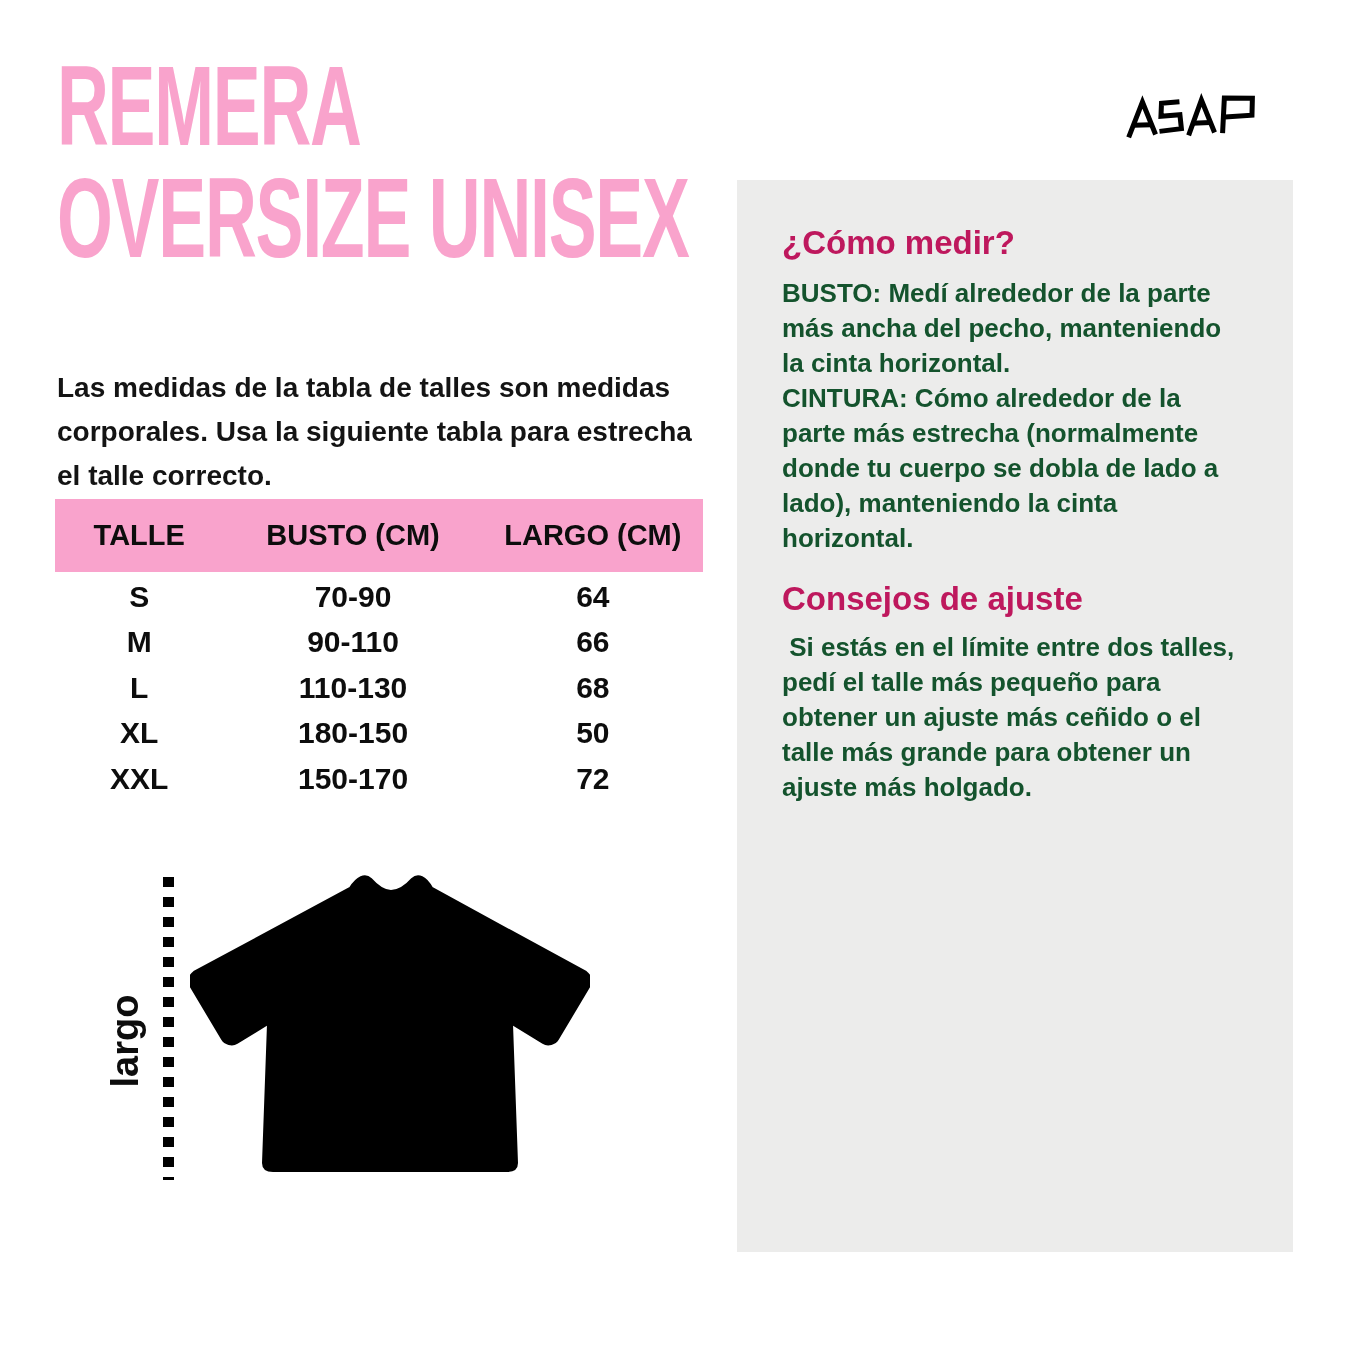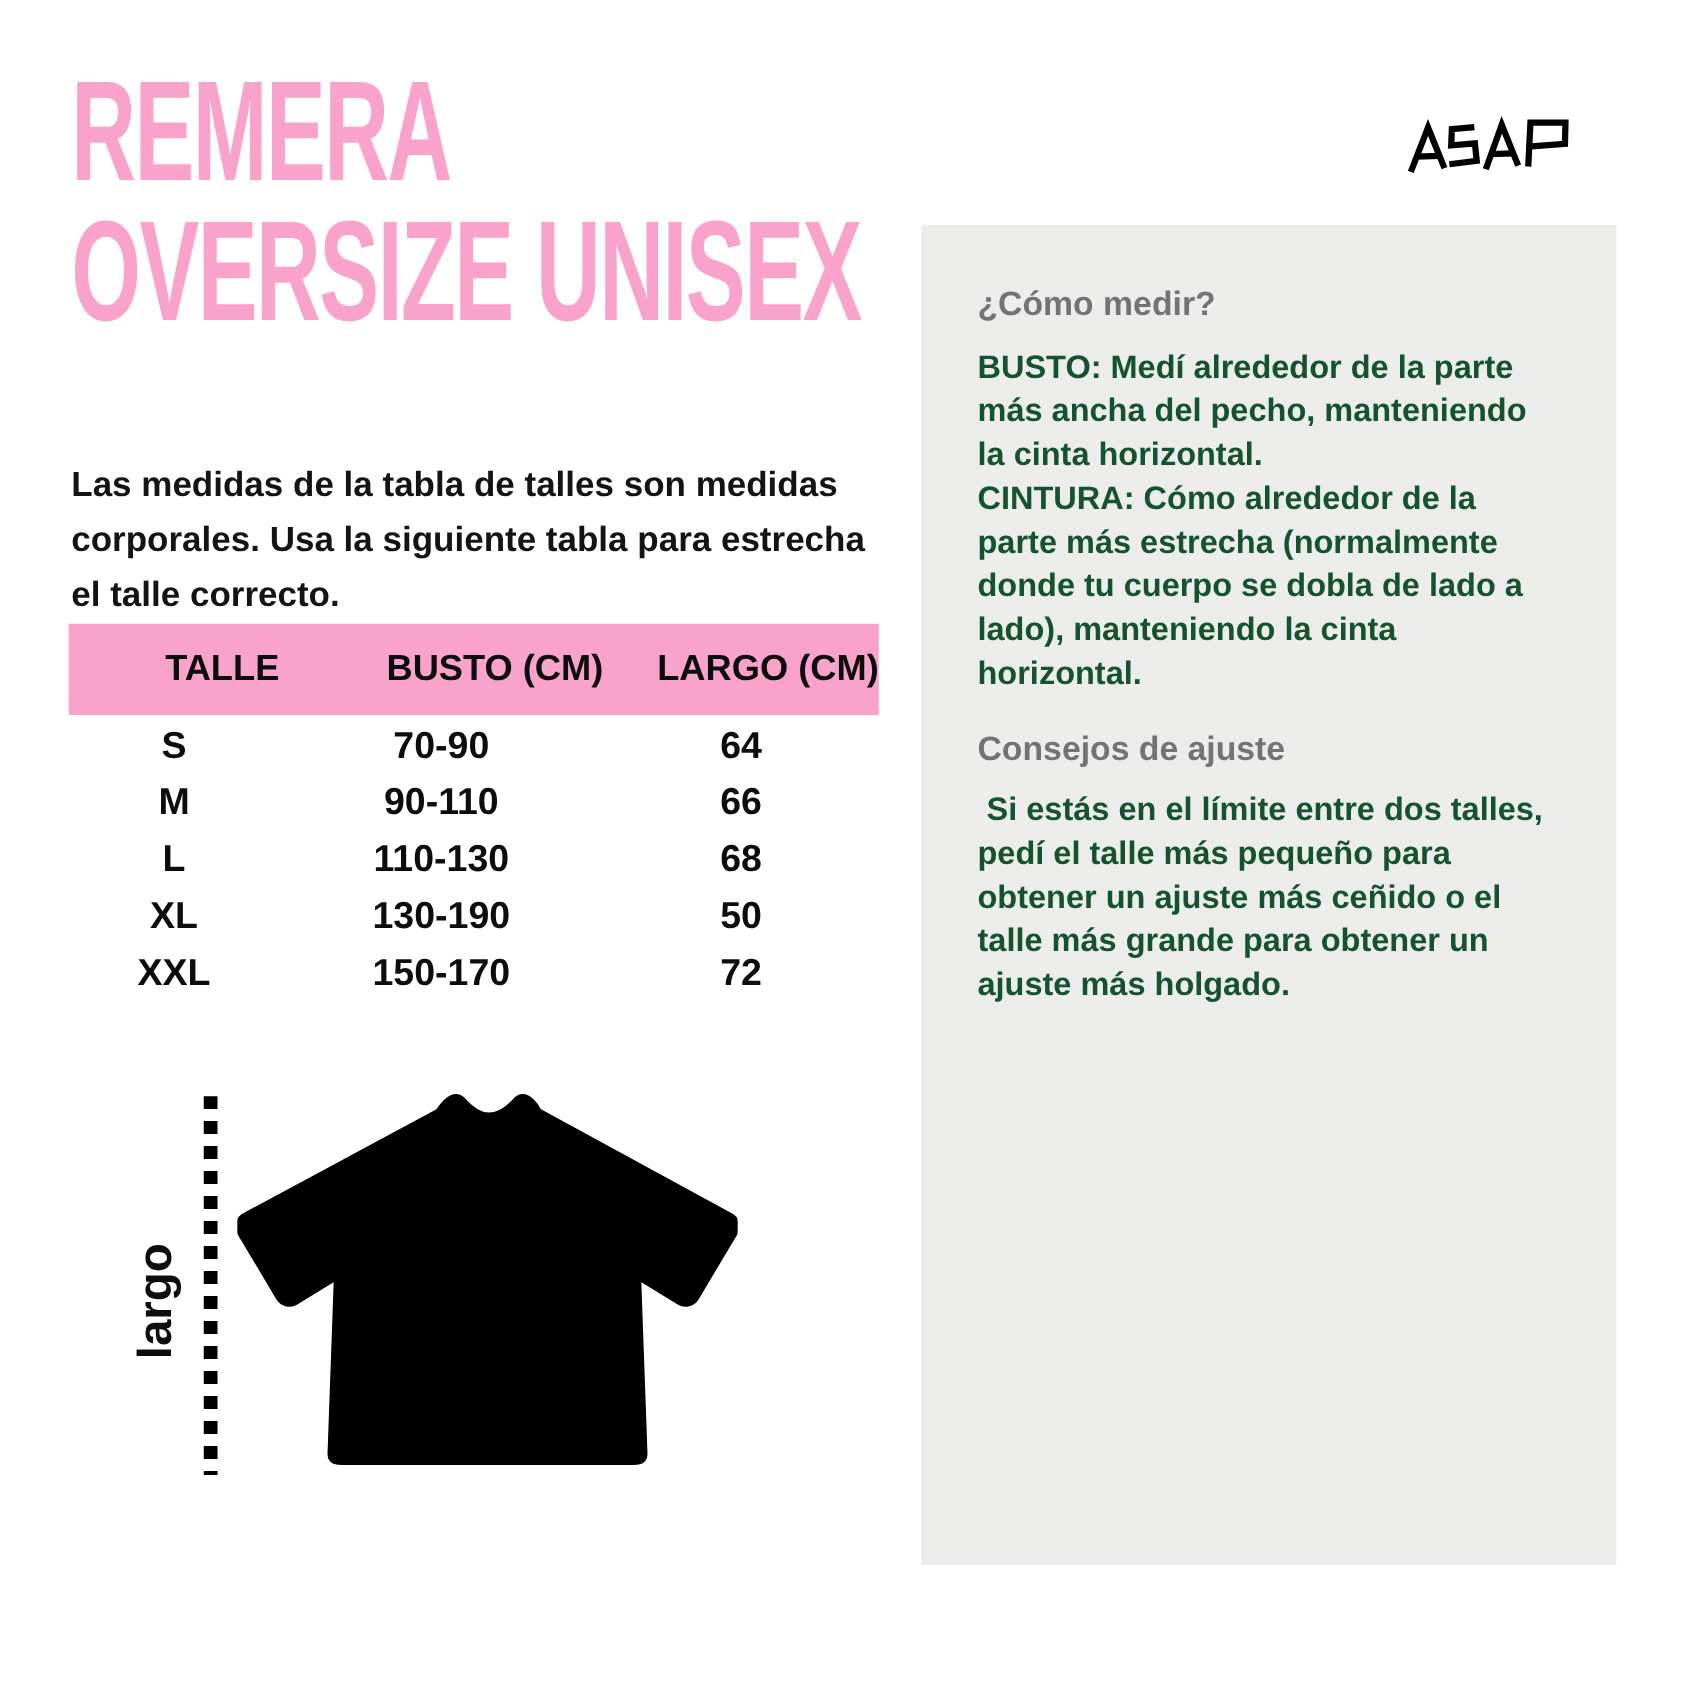--- a/index.html
+++ b/index.html
@@ -26,21 +26,21 @@
   .intro {
     position:absolute; left:57px; top:366px; width:662px;
     font-size:28px; line-height:44px; font-weight:bold; color:#141414;
   }
 
   
   .size-table { position:absolute; left:55px; top:499px; width:648px; }
   .tr { display:grid; grid-template-columns:26% 40% 34%; text-align:center; }
   .thead {
     background:#F9A3CC; height:73px; align-items:center;
-    font-size:29px; font-weight:bold;text-align:right;
+    font-size:29px; font-weight:bold;
   }
   .tbody { margin-top:2px; }
   .row { height:45.5px; align-items:center; font-size:30px; font-weight:bold; }
 
   
   .dash-line {
     position:absolute; left:163px; top:877px; width:11px; height:303px;
     background:repeating-linear-gradient(to bottom, #000 0 10.5px, transparent 10.5px 20px);
   }
   .largo {
@@ -48,21 +48,21 @@
     transform:rotate(-90deg); font-size:38px; font-weight:bold;
     text-align:center; color:#0d0d0d;
   }
   .shirt { position:absolute; left:190px; top:872px; width:400px; height:300px; }
 
   
   .panel {
     position:absolute; left:737px; top:180px; width:556px; height:1072px;
     background:#ECECEB; padding:42px 45px;
   }
-  .panel h2 { font-size:27px; line-height:42px; font-weight:bold; margin:0 0 12px 0; color:#737373; }
+  .panel h2 { font-size:33px; line-height:42px; font-weight:bold; margin:0 0 12px 0; color:#be185d; }
   .panel .h-consejos { margin-top:22px; margin-bottom:10px; }
   .panel p { font-size:26px; line-height:35px; font-weight:bold; color:#14532d; white-space:pre-wrap; }
 </style>
 </head>
 <body>
 
 <div id="root">
 
   <div class="title">
     <div>REMERA</div>
@@ -101,21 +101,21 @@
         <div>90-110</div>
         <div>66</div>
       </div>
       <div class="tr row">
         <div>L</div>
         <div>110-130</div>
         <div>68</div>
       </div>
       <div class="tr row">
         <div>XL</div>
-        <div>130-190</div>
+        <div>180-150</div>
         <div>50</div>
       </div>
       <div class="tr row">
         <div>XXL</div>
         <div>150-170</div>
         <div>72</div>
       </div>
     </div>
   </div>
 

